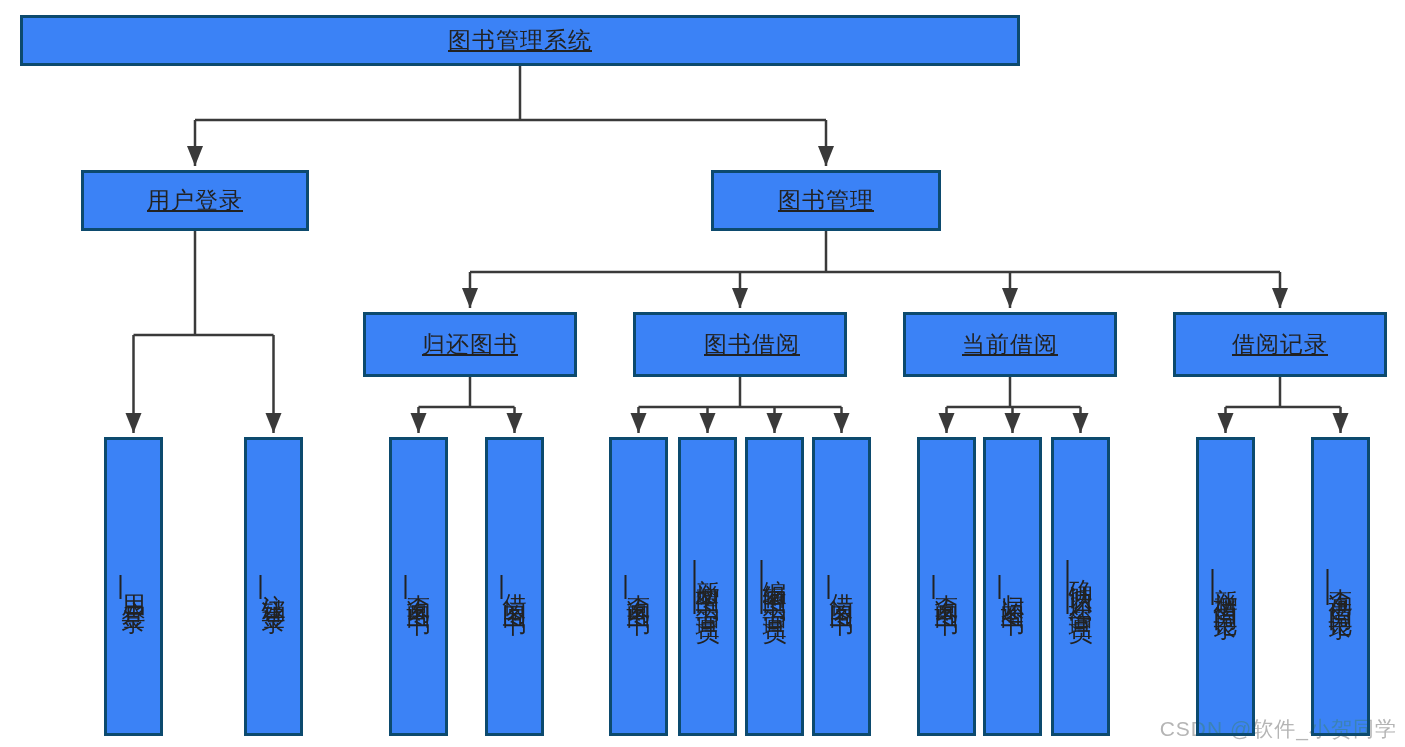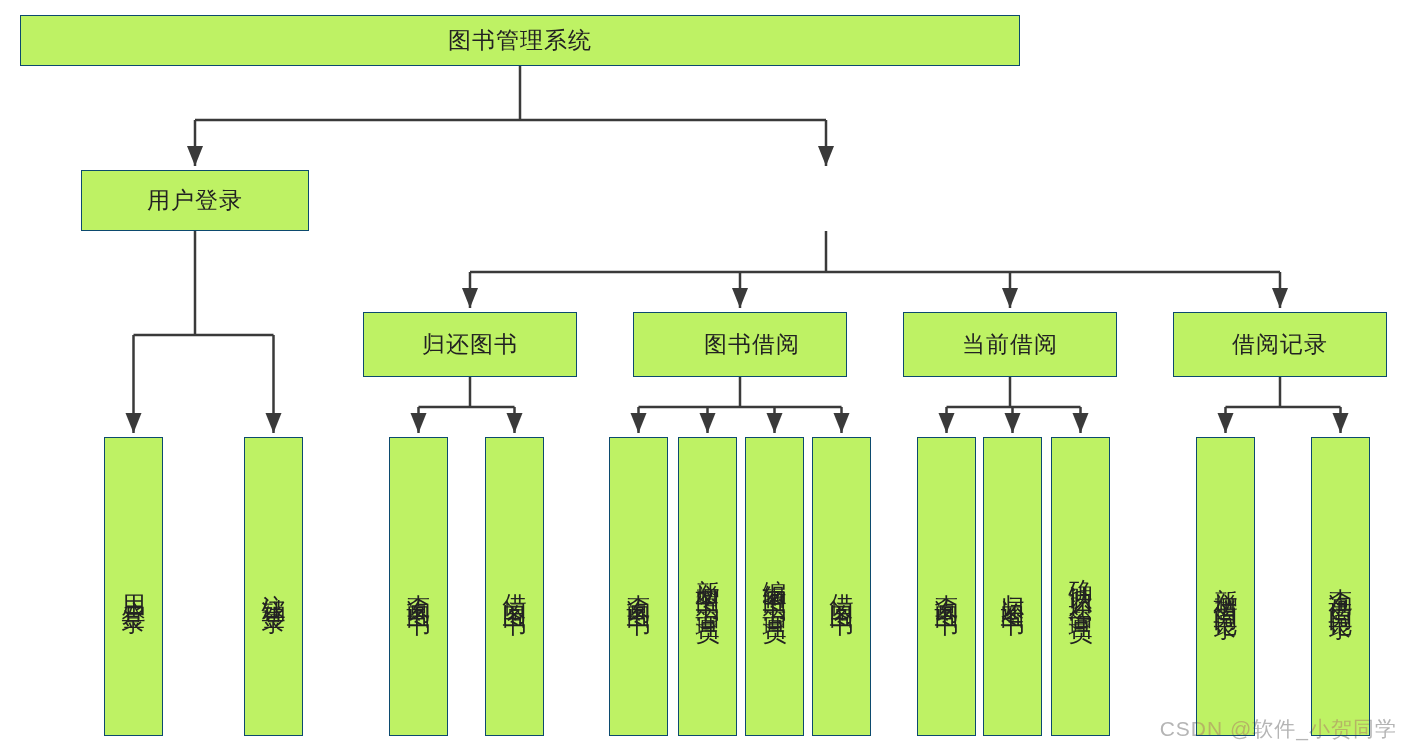--- a/index.html
+++ b/index.html
@@ -7,27 +7,28 @@
     position:relative;
     width:1405px;height:747px;
     background:#ffffff;
     font-family:"Liberation Sans","DejaVu Sans",sans-serif;
     overflow:hidden;
   }
   svg.connectors{position:absolute;left:0;top:0;z-index:1;}
   .node{
     position:absolute;
     box-sizing:border-box;
-    border:1px solid #0c4a6e;
-    background:#bef264;
+    border:3px solid #0c4a6e;
+    background:#3b82f6;
     display:flex;
     align-items:center;
     justify-content:center;
     color:#222222;
     z-index:2;
+    text-decoration:underline;
   }
   .hbox{font-size:23px;letter-spacing:1px;}
   .vbox{
     font-size:24px;
     writing-mode:vertical-rl;
     text-orientation:mixed;
     letter-spacing:6px;
     line-height:1;
   }
   .watermark{
@@ -107,20 +108,21 @@
       <path d="M1280,377 L1280,407"></path>
       <path d="M1225.5,407 L1340.5,407"></path>
       <path d="M1225.5,407 L1225.5,433" marker-end="url(#arrow)"></path>
       <path d="M1340.5,407 L1340.5,433" marker-end="url(#arrow)"></path>
     </g>
   </svg>
 
   <div class="node hbox" id="n-root">图书管理系统</div>
 
   <div class="node hbox" id="n-l2a">用户登录</div>
+  <div class="node hbox" id="n-l2b">图书管理</div>
 
   <div class="node hbox" id="n-l3a">归还图书</div>
   <div class="node hbox" id="n-l3b">图书借阅</div>
   <div class="node hbox" id="n-l3c">当前借阅</div>
   <div class="node hbox" id="n-l3d">借阅记录</div>
 
   <div class="node vbox leaf" id="n-g1a">用户登录</div>
   <div class="node vbox leaf" id="n-g1b">注销登录</div>
 
   <div class="node vbox leaf" id="n-g2a">查询图书</div>

